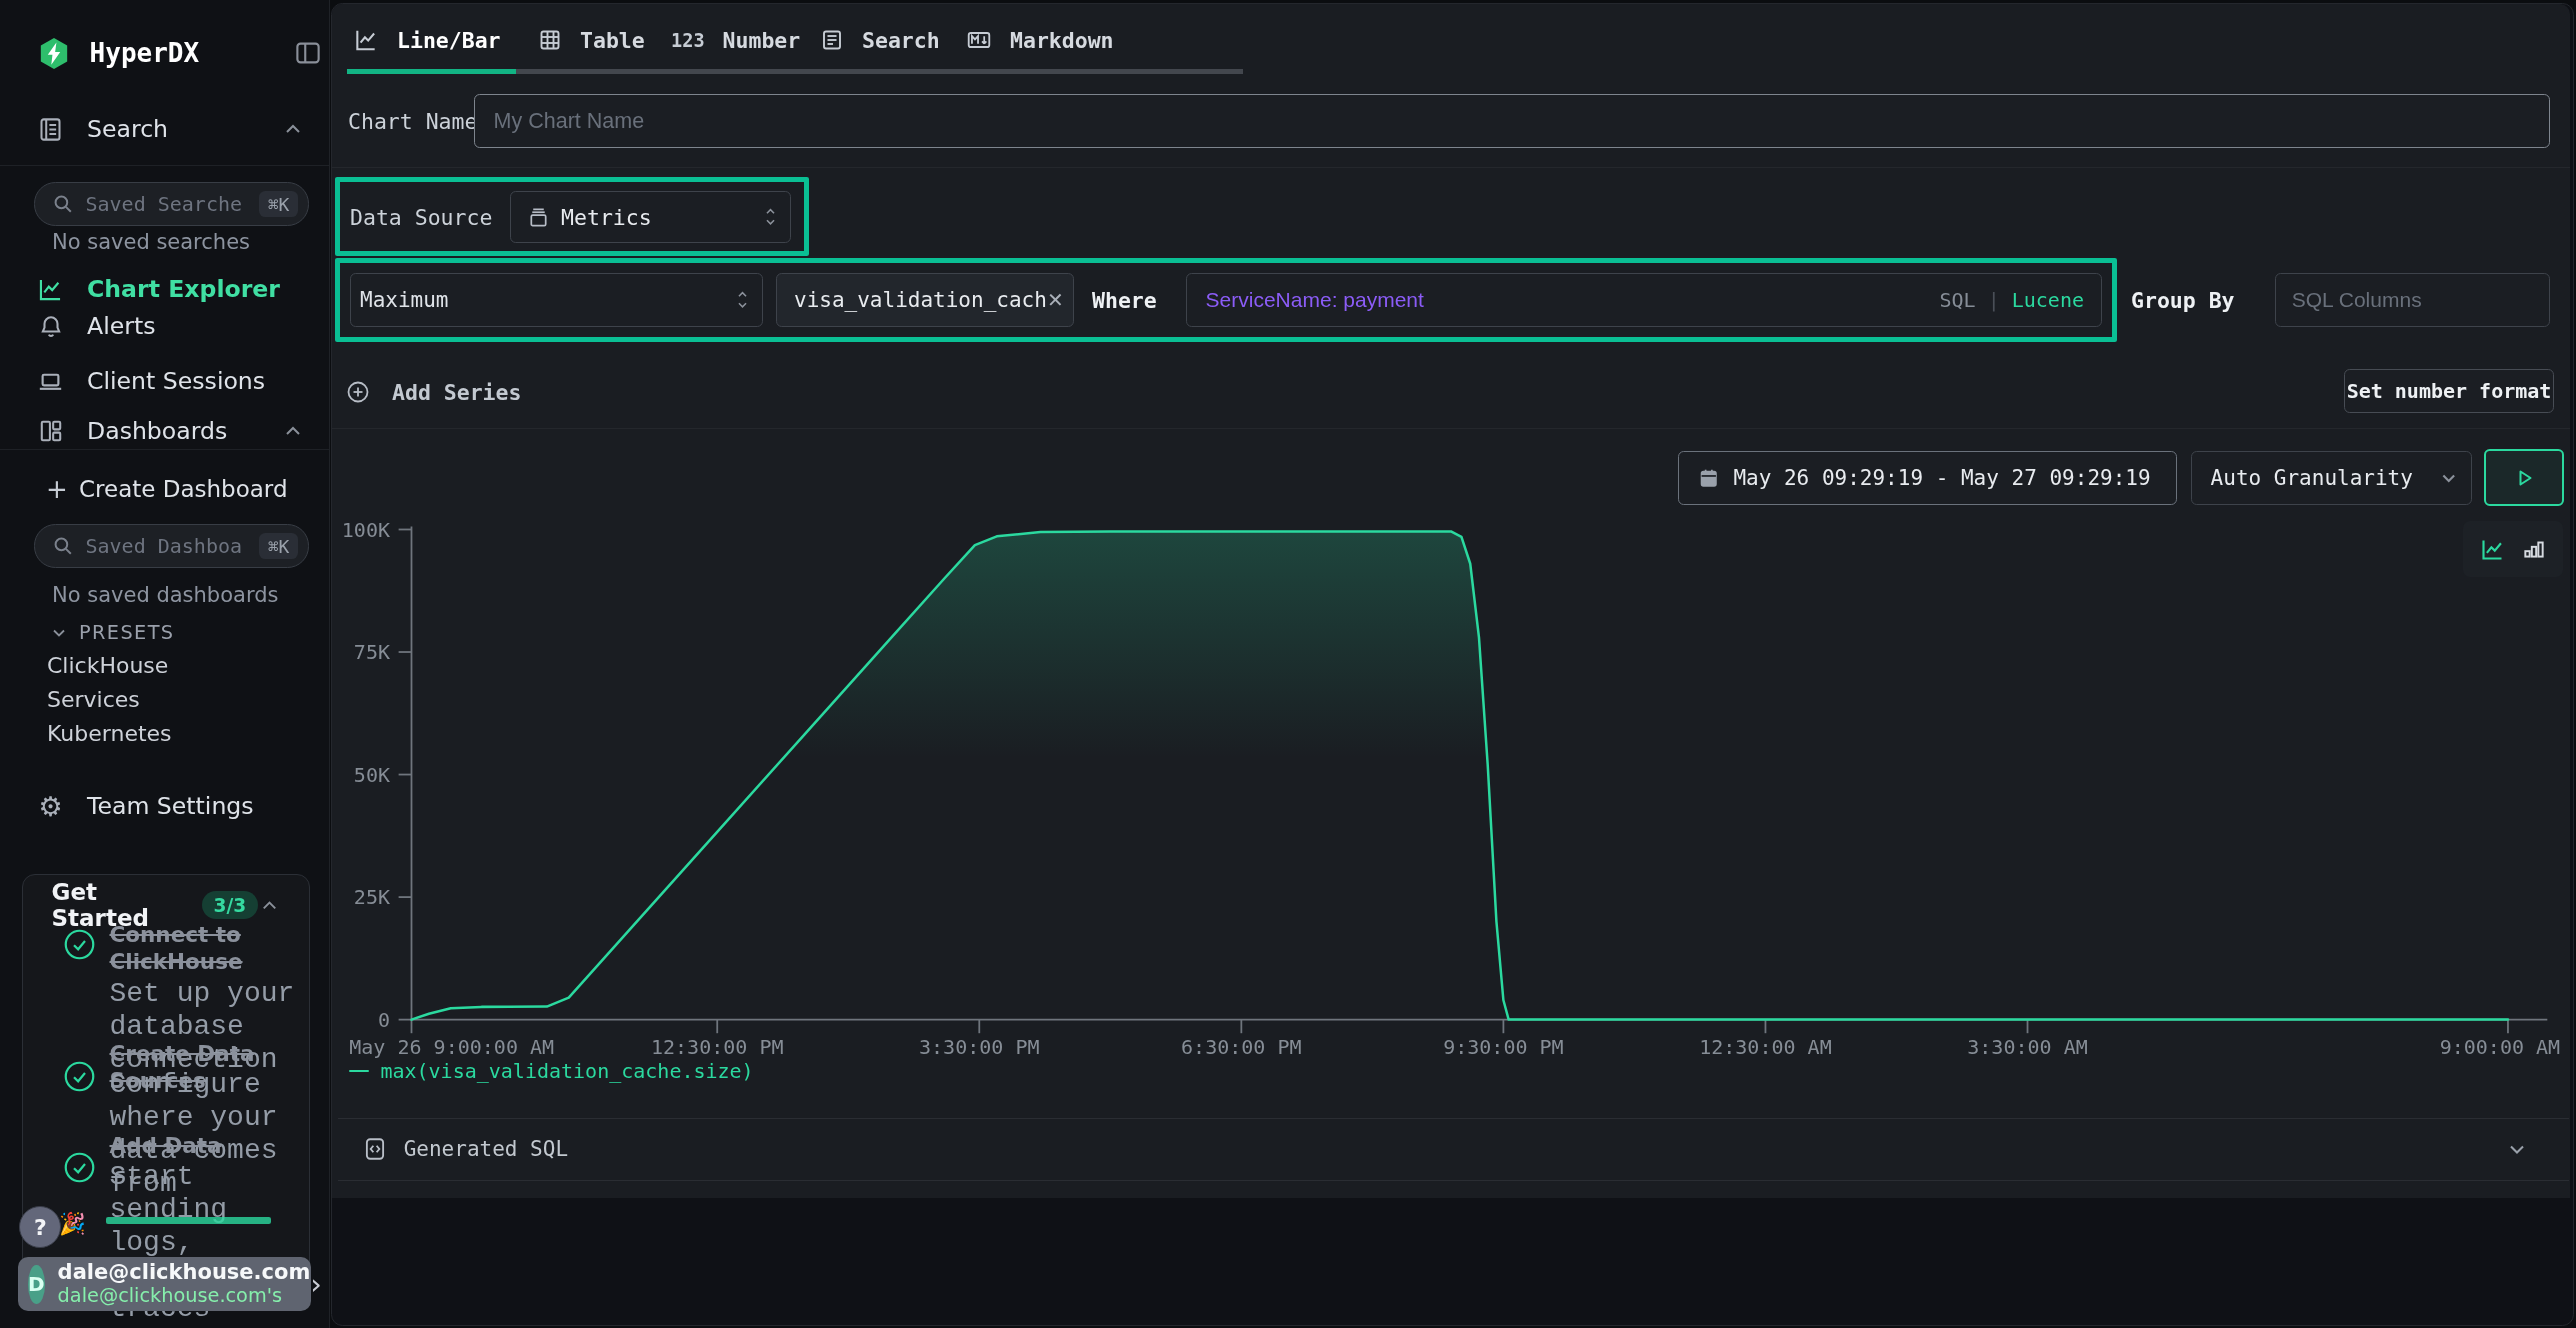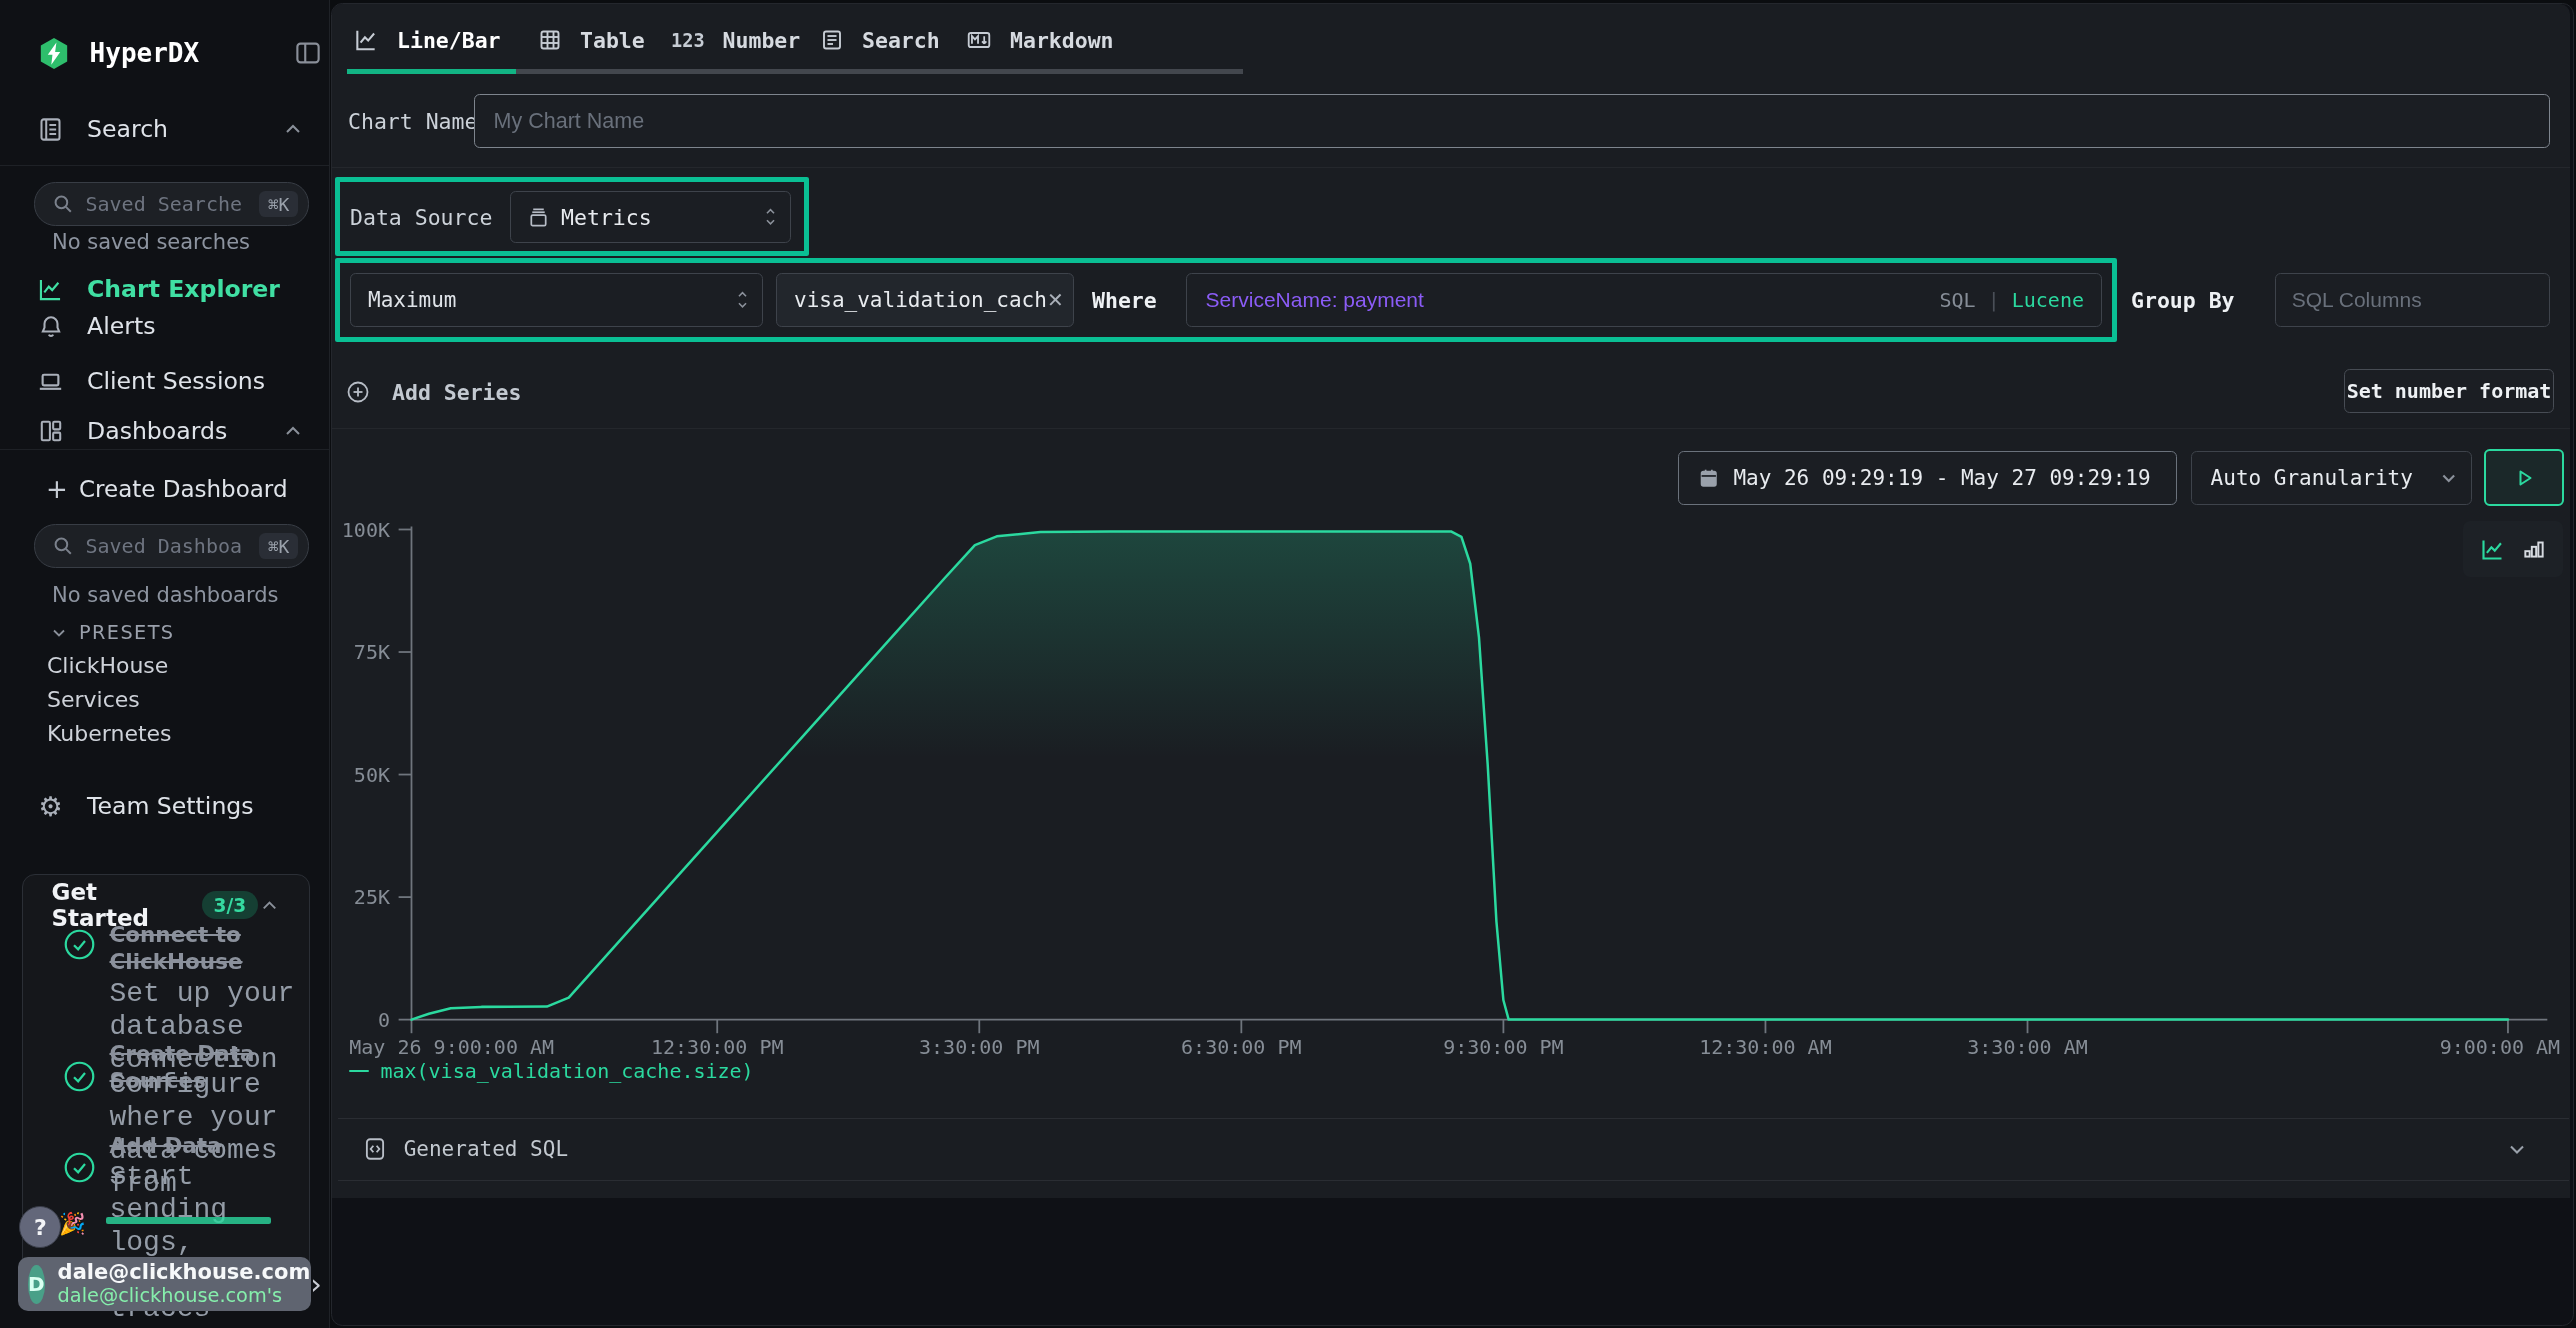--- a/index.html
+++ b/index.html
@@ -316,21 +316,21 @@
     <svg viewBox="0 0 24 30" width="17" height="21.5" fill="none" stroke="currentColor" stroke-width="2.2">
         <polyline points="7,10 12,5 17,10"></polyline>
         <polyline points="7,20 12,25 17,20"></polyline>
       </svg>
   </span>
 </div>
 
 <div class="annotation" style="left:335px;top:258px;width:1772px;height:74px;"></div>
 
 <div class="field" style="left:350px;top:273px;width:411px;height:52px;cursor:pointer;">
-  <span class="mono" style="margin-left:17px;font-size:21px;color:#dfe3e8;">Maximum</span>
+  <span class="mono" style="margin-left:9px;font-size:21px;color:#dfe3e8;">Maximum</span>
   <span class="selchev">
     <svg viewBox="0 0 24 30" width="17" height="21.5" fill="none" stroke="currentColor" stroke-width="2.2">
         <polyline points="7,10 12,5 17,10"></polyline>
         <polyline points="7,20 12,25 17,20"></polyline>
       </svg>
   </span>
 </div>
 
 <div class="field" style="left:776px;top:273px;width:296px;height:52px;background:#22262c;">
   <span class="mono" style="margin-left:17px;font-size:21px;color:#e8ebef;">visa_validation_cach</span>

